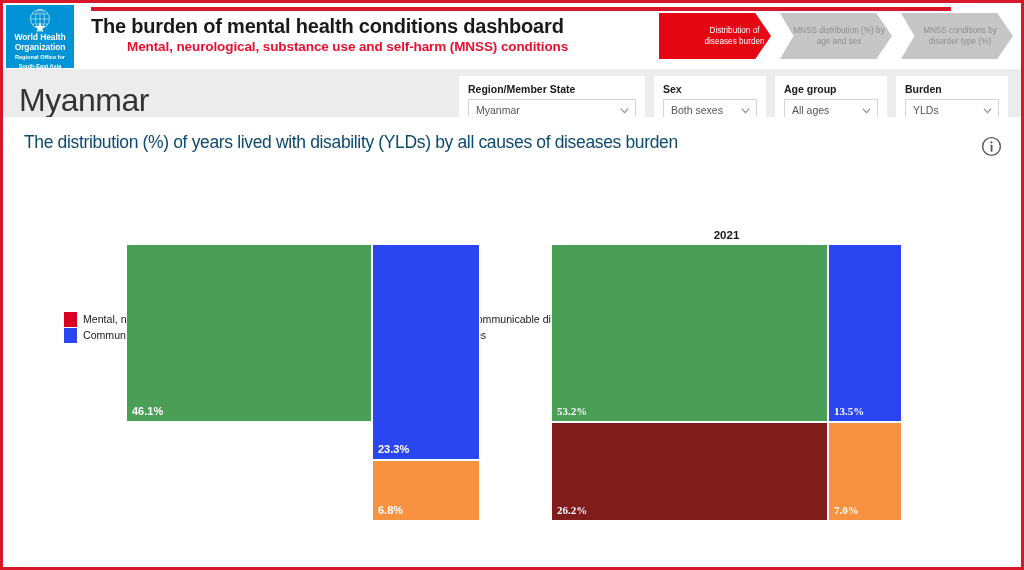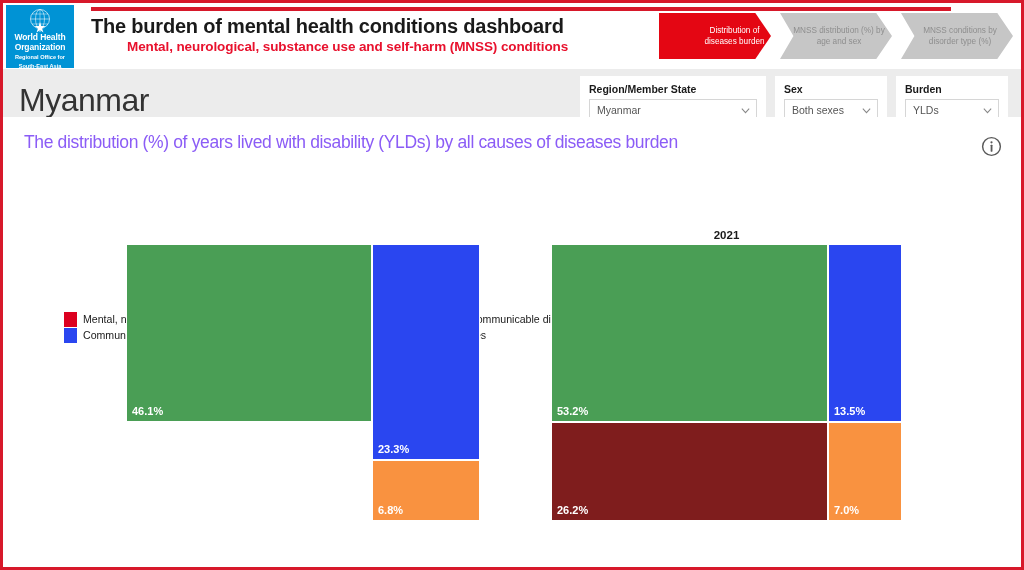--- a/index.html
+++ b/index.html
@@ -121,21 +121,21 @@
   .chevd { width: 11px; height: 11px; flex: 0 0 auto; }
   .chevd svg { display: block; }
 
   
   .panel {
     position: relative;
     background: #ffffff;
     height: 430px;
   }
   .panel-title {
-    font-size: 17.5px; color: #8b5cf6;
+    font-size: 17.5px; color: #0c4a6e;
     padding: 14px 0 0 21px; letter-spacing: -0.35px;
     line-height: 22px;
   }
   .info-icon {
     position: absolute; top: 19px; right: 19px;
     width: 21px; height: 21px;
   }
 
   
   .legend {
@@ -233,20 +233,31 @@
         <div class="f-select">
           <div class="f-value">Both sexes</div>
           <div class="chevd">
             <svg viewBox="0 0 12 12" width="11" height="11">
                 <path d="M2 4 L6 8.4 L10 4" fill="none" stroke="#888" stroke-width="1.1"></path>
               </svg>
           </div>
         </div>
       </div>
 
+      <div class="filter f3">
+        <div class="f-label">Age group</div>
+        <div class="f-select">
+          <div class="f-value">All ages</div>
+          <div class="chevd">
+            <svg viewBox="0 0 12 12" width="11" height="11">
+                <path d="M2 4 L6 8.4 L10 4" fill="none" stroke="#888" stroke-width="1.1"></path>
+              </svg>
+          </div>
+        </div>
+      </div>
 
       <div class="filter f4">
         <div class="f-label">Burden</div>
         <div class="f-select">
           <div class="f-value">YLDs</div>
           <div class="chevd">
             <svg viewBox="0 0 12 12" width="11" height="11">
                 <path d="M2 4 L6 8.4 L10 4" fill="none" stroke="#888" stroke-width="1.1"></path>
               </svg>
           </div>
@@ -292,21 +303,21 @@
       </div>
       <div class="cell" style="left:246px; top:0; width:108px; height:216px; background:#2a46f0;">
         <div class="cell-lbl">23.3%</div>
       </div>
       <div class="cell" style="left:246px; top:216px; width:108px; height:61px; background:#f99240;">
         <div class="cell-lbl">6.8%</div>
       </div>
     </div>
 
     <div class="mosaic-title" style="left:548px; top:111px; width:351px;">2021</div>
-    <div class="mosaic" style="left:548px; top:127px; width:351px; height:277px;">
+    <div class="mosaic" style="left:548px; top:127px; width:351px; height:277px;font-family:Liberation Serif, serif;">
       <div class="cell" style="left:0; top:0; width:277px; height:178px; background:#4a9e55;">
         <div class="cell-lbl">53.2%</div>
       </div>
       <div class="cell" style="left:0; top:178px; width:277px; height:99px; background:#7f1d1d;">
         <div class="cell-lbl">26.2%</div>
       </div>
       <div class="cell" style="left:277px; top:0; width:74px; height:178px; background:#2a46f0;">
         <div class="cell-lbl">13.5%</div>
       </div>
       <div class="cell" style="left:277px; top:178px; width:74px; height:99px; background:#f99240;">

